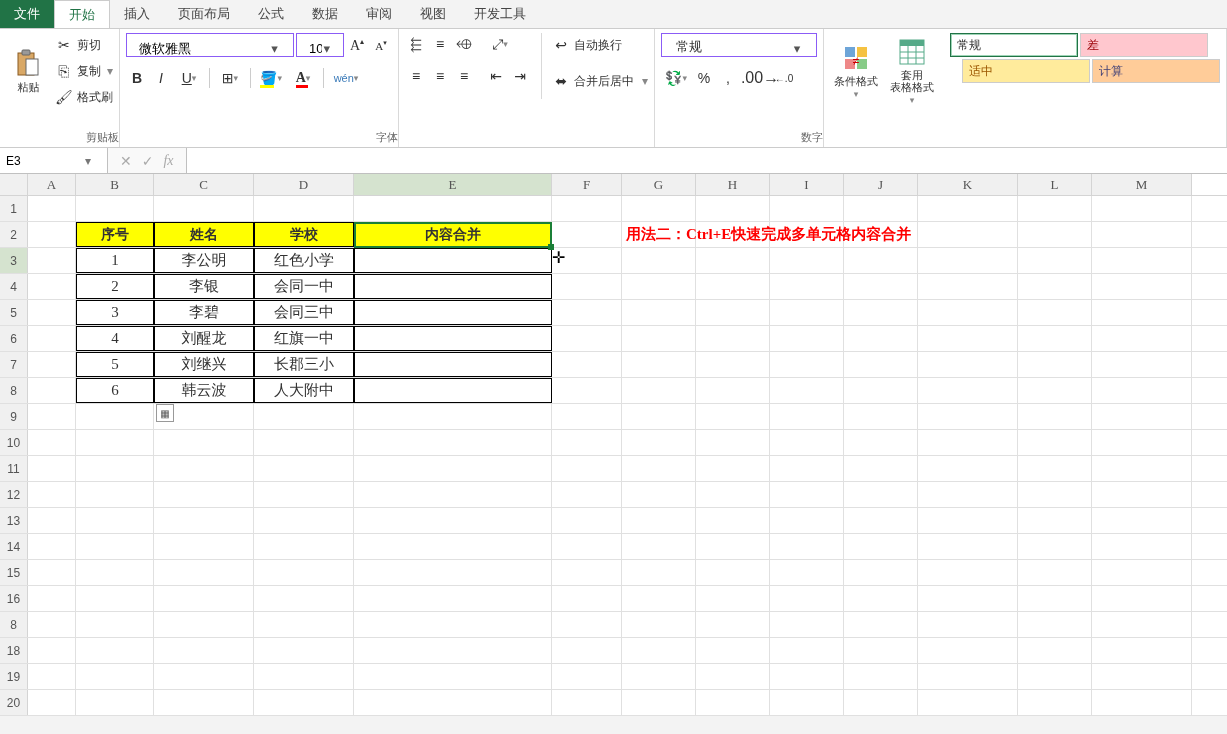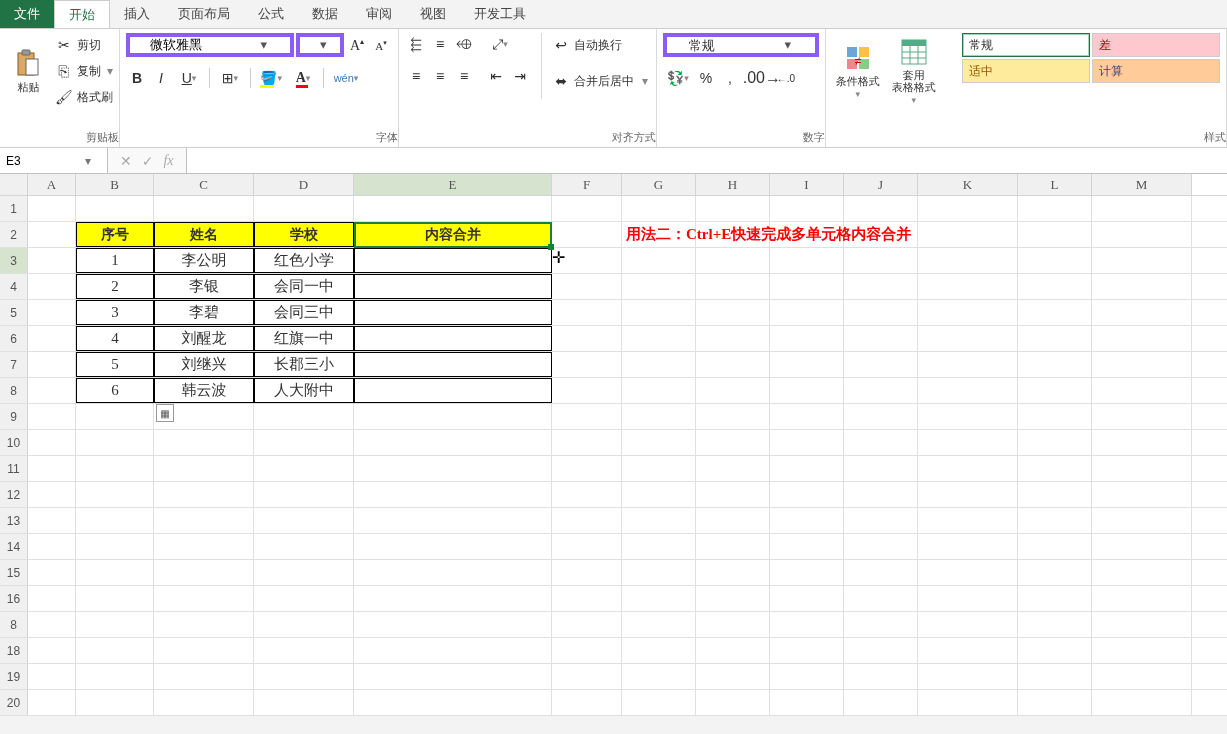--- a/index.html
+++ b/index.html
@@ -18,31 +18,31 @@
 .group-body { flex: 1; display: flex; align-items: flex-start; gap: 4px; }
 
 .big-btn { display: flex; flex-direction: column; align-items: center; justify-content: center; width: 52px; height: 76px; cursor: pointer; font-size: 12px; gap: 2px; }
 .big-btn .ic { width: 30px; height: 30px; display: flex; align-items: center; justify-content: center; }
 .big-btn .lbl { font-size: 11px; text-align: center; line-height: 1.1; }
 
 .small-row { display: flex; align-items: center; gap: 4px; height: 24px; cursor: pointer; font-size: 12px; white-space: nowrap; }
 .small-row .ic { width: 18px; height: 18px; display: flex; align-items: center; justify-content: center; font-size: 14px; }
 .col { display: flex; flex-direction: column; gap: 2px; }
 
-.combo { display: flex; align-items: flex-start; border: 4px solid #8b5cf6; background: #fff; height: 24px; padding: 0 20px; font-size: 13px; }
+.combo { display: flex; align-items: flex-end; border: 1px solid #8b5cf6; background: #fff; height: 24px; padding: 0 12px; font-size: 13px; }
 .combo input { border: none; outline: none; width: 100%; font-size: 13px; }
 .combo .dd { width: 14px; text-align: center; color: #555; }
 
 .btn-sq { width: 22px; height: 22px; display: flex; align-items: center; justify-content: center; border: 1px solid transparent; cursor: pointer; font-size: 14px; }
 .row { display: flex; gap: 2px; align-items: center; }
 
 .style-cell { width: 128px; height: 24px; border: 1px solid #ccc; padding: 2px 6px; font-size: 12px; display: flex; align-items: center; }
 .style-normal { background: #fff; }
 .style-bad { background: #ffc7ce; color: #9c0006; }
-.style-neutral { background: #ffeb9c; color: #9c5700; }
+.style-neutral { background: #ffeb9c; color: #9c5700; margin-left: 12px; }
 .style-calc { background: #ffcc99; color: #3f3f76; }
 .style-selected { border: 1px solid #217346; box-shadow: inset 0 0 0 1px #9fd5b7; }
 
 
 .fbar { display: flex; align-items: center; height: 26px; border-bottom: 1px solid #c0c0c0; background: #f9f9f9; }
 .namebox { width: 108px; border-right: 1px solid #c0c0c0; display: flex; align-items: center; height: 100%; background: #fff; }
 .namebox input { border: none; outline: none; width: 80px; padding: 0 6px; font-size: 12px; }
 .namebox .dd { width: 16px; text-align: center; color: #777; }
 .fbar-btns { display: flex; align-items: center; gap: 10px; padding: 0 12px; }
 .fbar-btns span { color: #aaa; font-size: 14px; cursor: pointer; }
@@ -234,21 +234,20 @@
             <span class="ic">↩</span>
             <span>自动换行</span>
           </div>
         <div class="small-row" style="margin-top:10px">
             <span class="ic">⬌</span>
             <span>合并后居中</span>
             <span style="color:#888;margin-left:4px">▾</span>
           </div>
       </div>
     </div>
-    <div class="group-label">对齐方式</div>
   </div>
 
   <div class="group" style="width:172px">
     <div class="group-body col">
       <div class="combo" style="width:156px">
         <span style="flex:1;padding-left:2px">常规</span>
         <span class="dd">▾</span>
       </div>
       <div class="row" style="margin-top:8px">
         <div class="btn-sq" style="width:30px">
@@ -310,21 +309,20 @@
     <div class="group-body col" style="gap:2px">
       <div class="row">
         <div class="style-cell style-normal style-selected">常规</div>
         <div class="style-cell style-bad">差</div>
       </div>
       <div class="row">
         <div class="style-cell style-neutral">适中</div>
         <div class="style-cell style-calc">计算</div>
       </div>
     </div>
-    <div class="group-label">样式</div>
   </div>
 
 </div>
 
 <div class="fbar">
   <div class="namebox">
     <input value="E3" style="">
     <span class="dd">▾</span>
   </div>
   <div class="fbar-btns">

